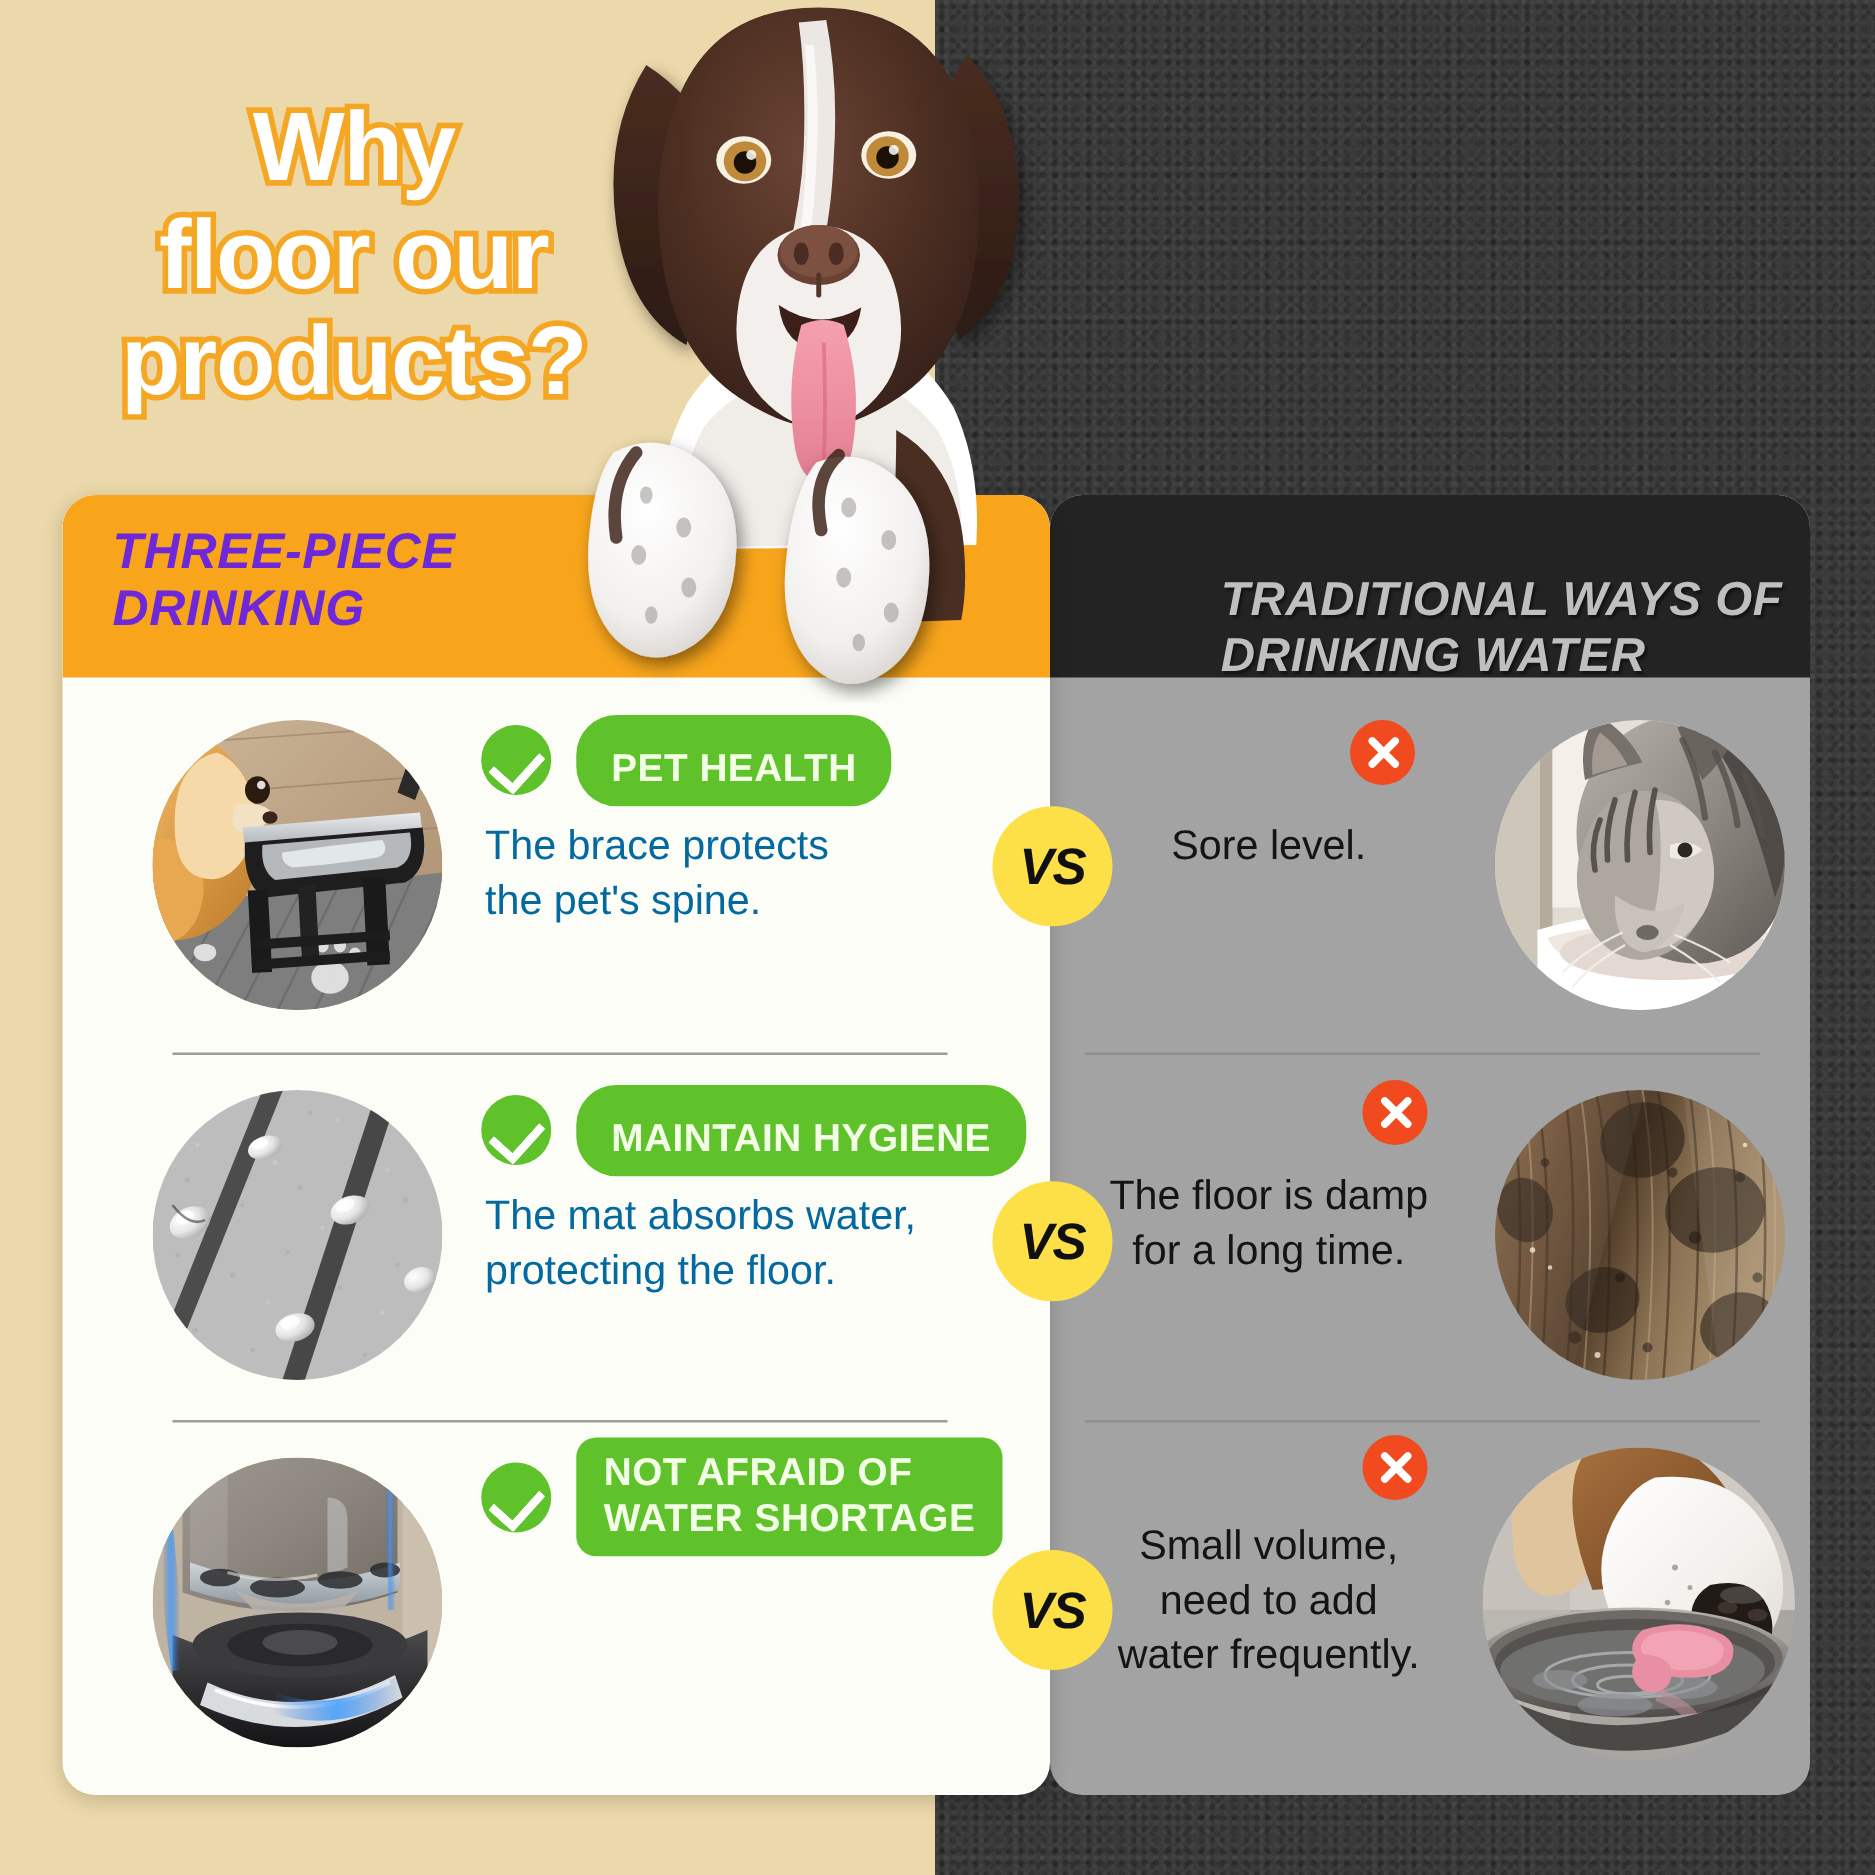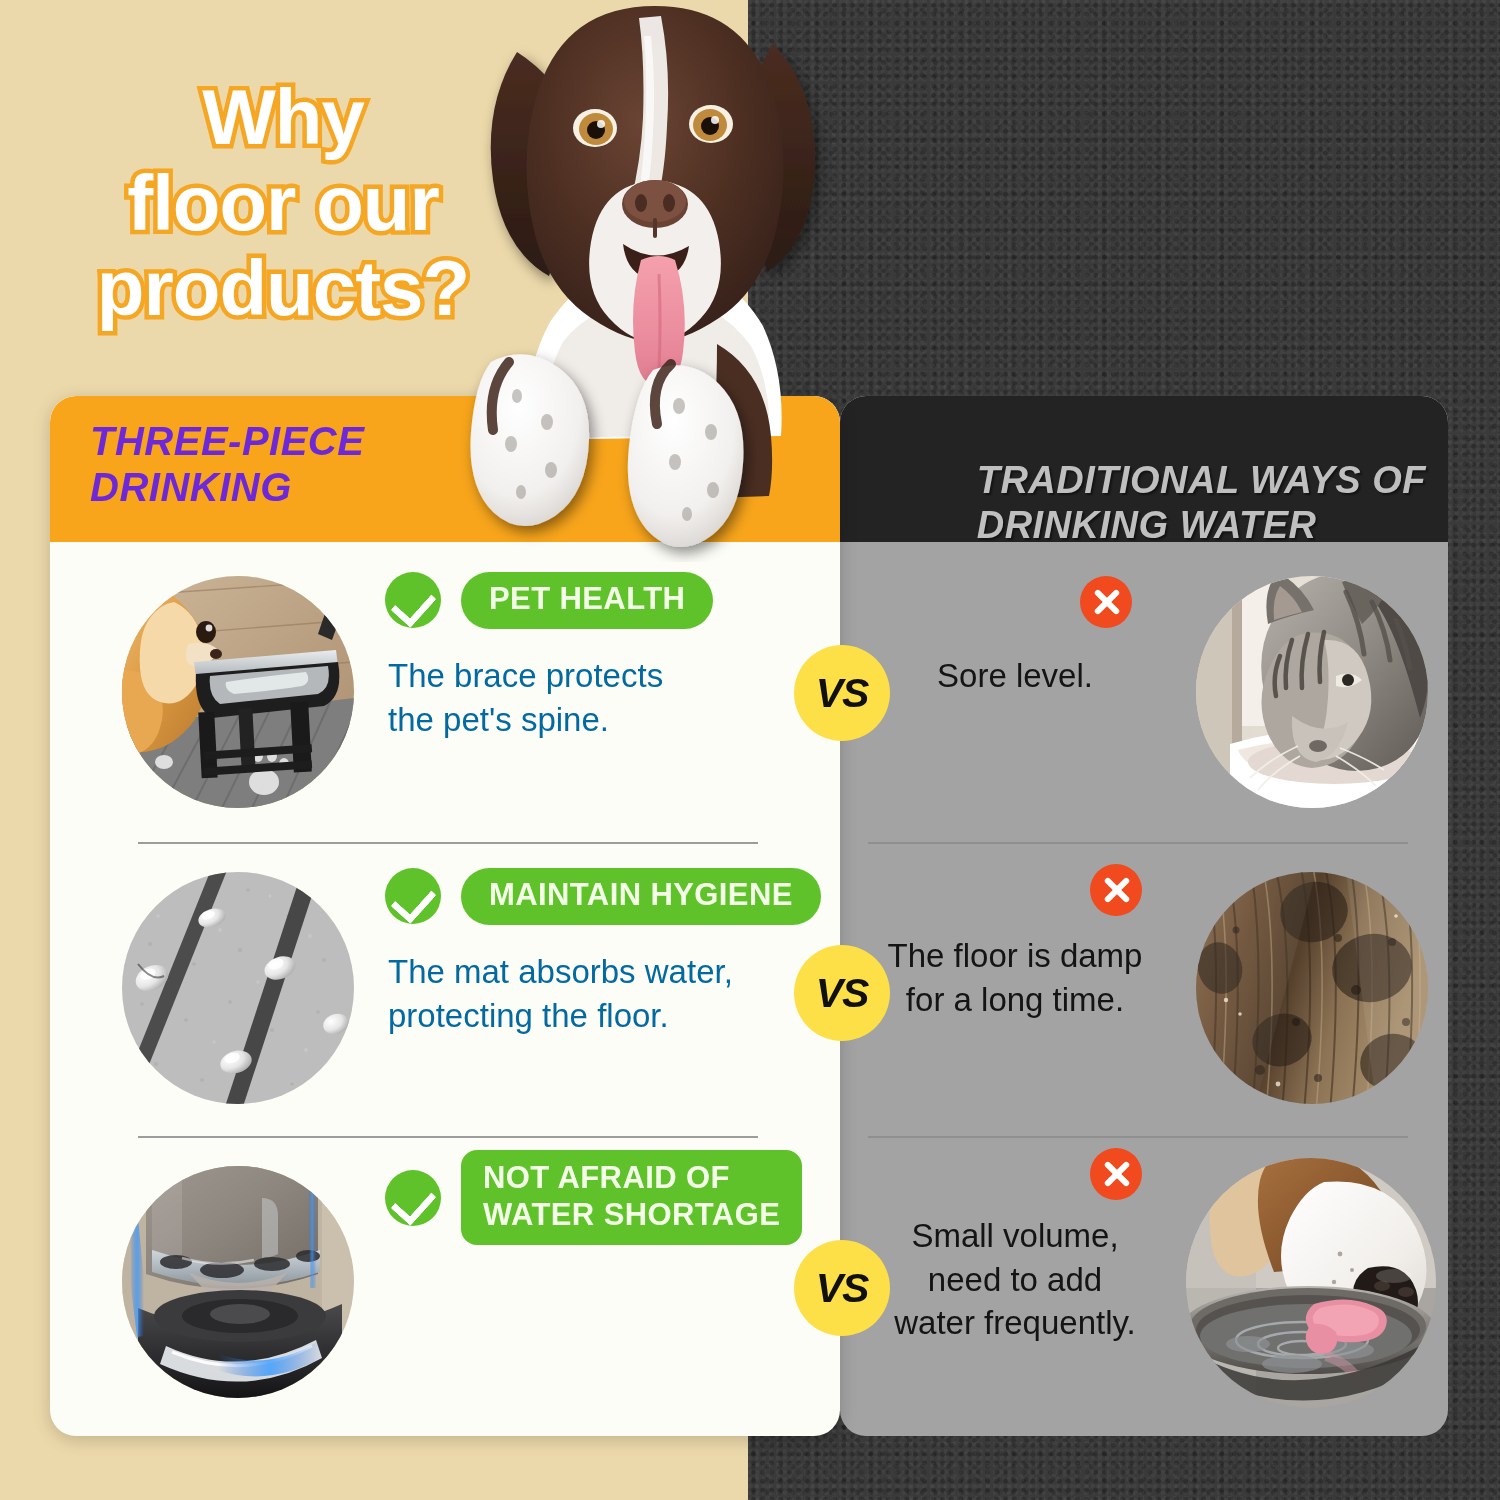--- a/index.html
+++ b/index.html
@@ -139,21 +139,21 @@
   .check-ic::after{
     content:""; position:absolute;
     left:15px; top:13px; width:20px; height:32px;
     border:7px solid #ffffff; border-top:none; border-left:none;
     transform:rotate(42deg);
     border-radius:2px;
   }
   .pill{
     background:#5fc22a;
     border-radius:32px;
-    padding:9px 28px 11px 28px;
+    padding:25px 28px 11px 28px;
     color:#f4ffe8;
     font-size:31px; font-weight:bold;
     letter-spacing:.4px;
     white-space:nowrap;
     line-height:1.18;
   }
   .pill.two{
     border-radius:16px;
     padding:10px 22px 12px 22px;
     font-size:31px;

